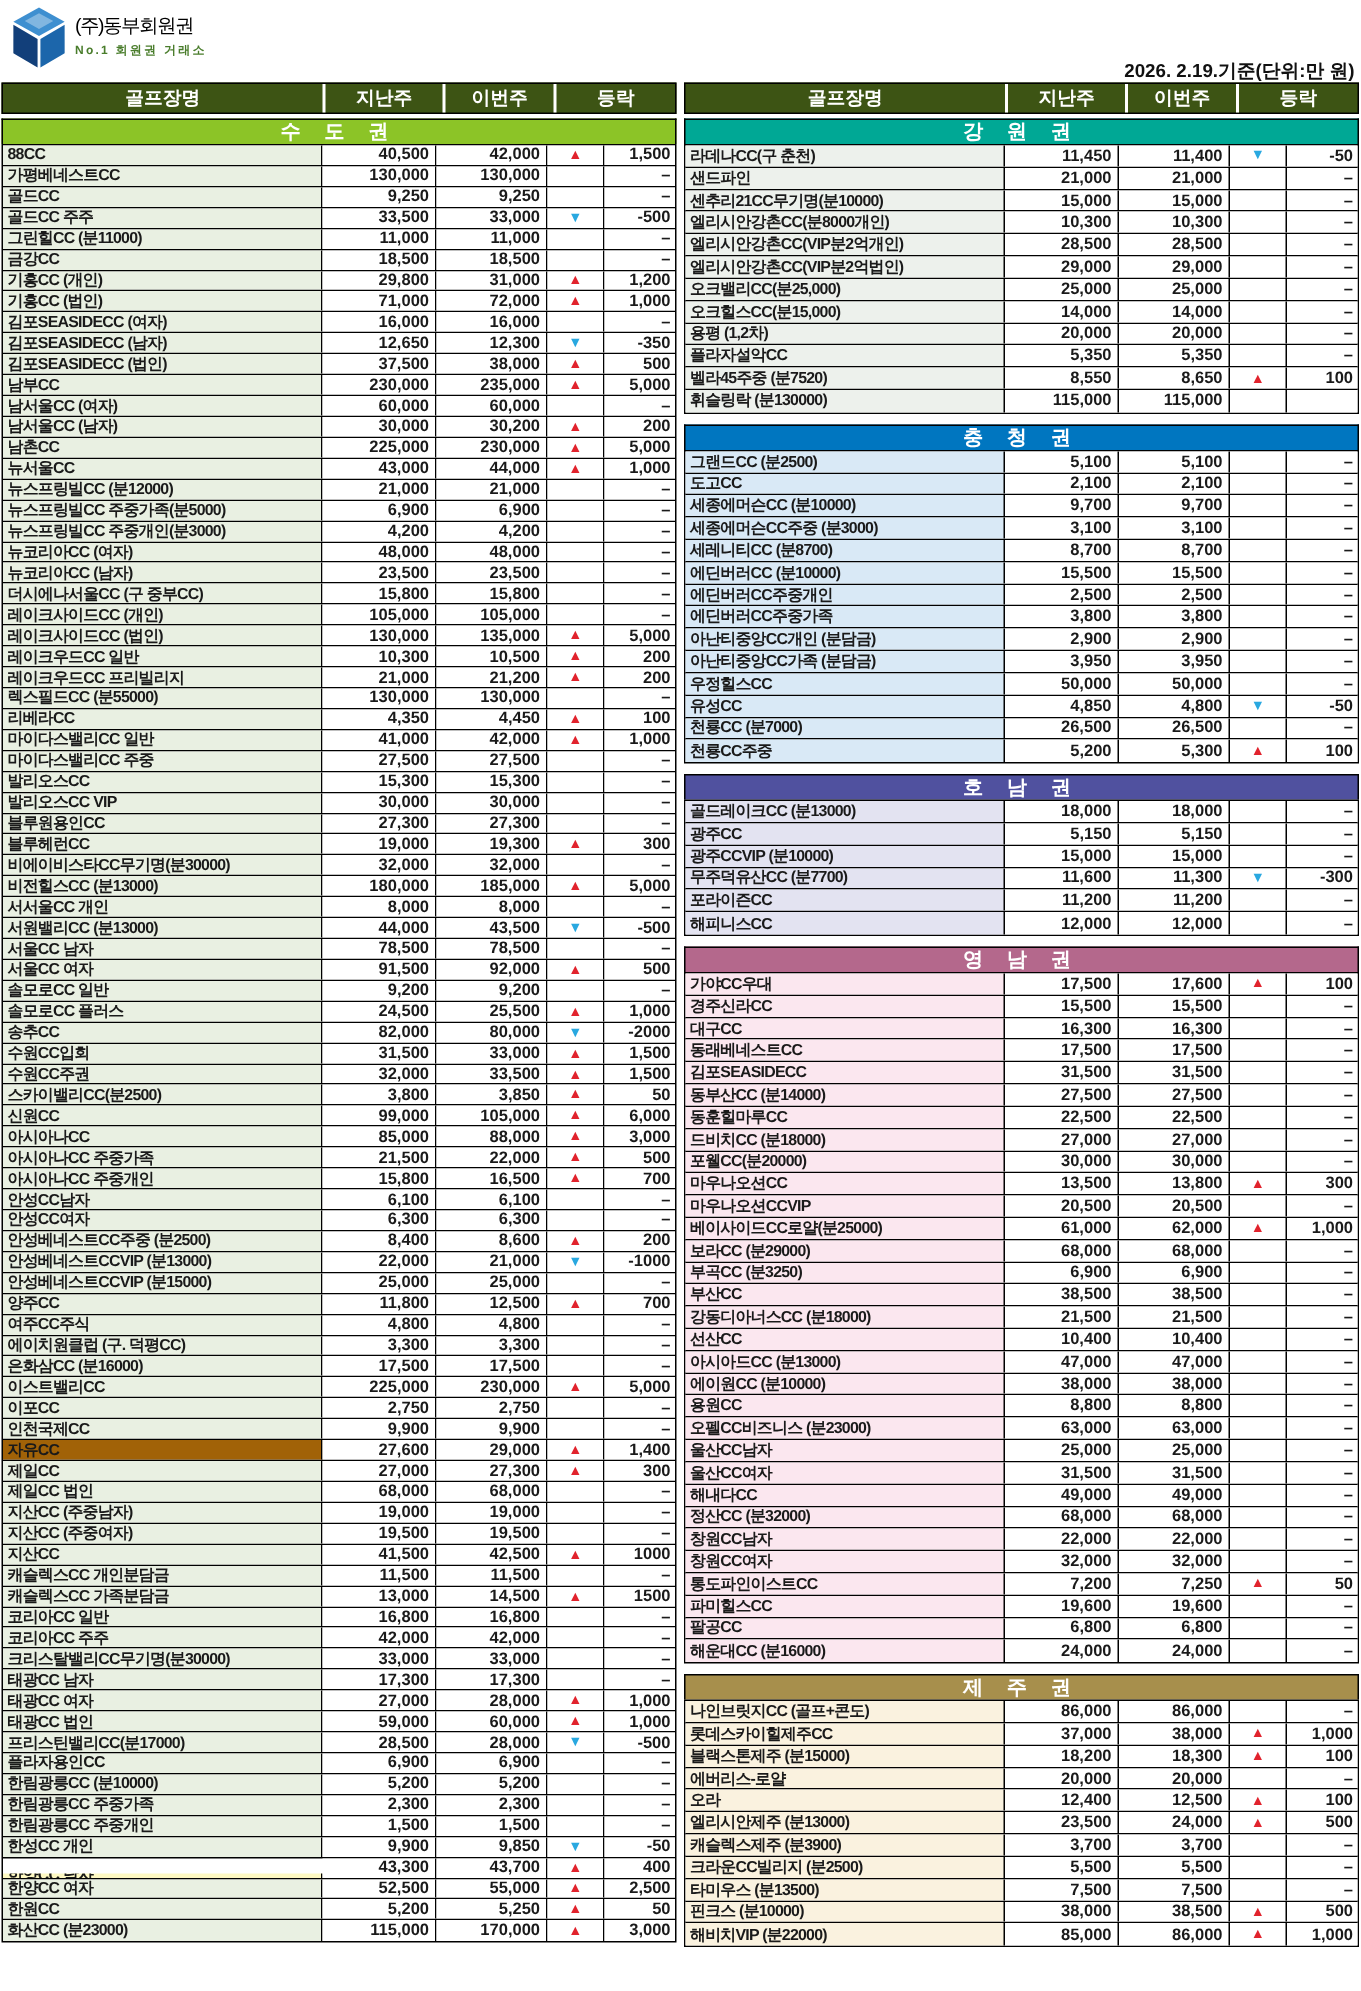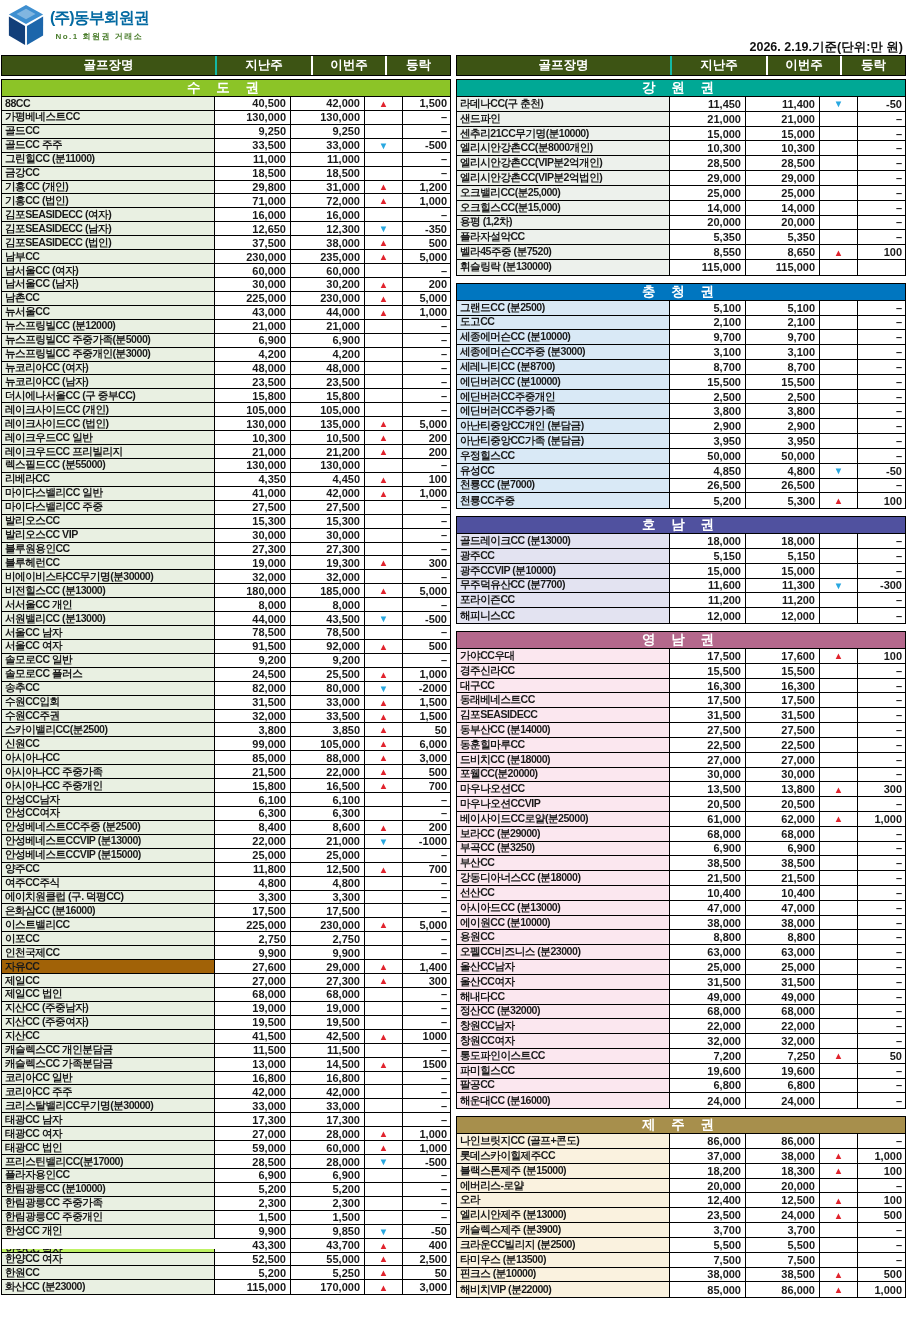--- a/index.html
+++ b/index.html
@@ -4,36 +4,36 @@
 <style>
   * { margin:0; padding:0; box-sizing:border-box; }
   html,body { background:#ffffff; }
   body { width:907px; height:1327px; font-family:"Liberation Sans","DejaVu Sans",sans-serif; overflow:hidden; }
   .page { width:907px; height:1327px; padding:0 1px; position:relative; }
 
   
   .top { height:55px; position:relative; }
   .brand { position:absolute; left:6px; top:4px; display:flex; align-items:flex-start; }
   .brand-txt { margin-left:5px; margin-top:4px; }
-  .brand-name { font-size:16px; font-weight:bold; color:#0369a1; letter-spacing:-1px; }
+  .brand-name { font-size:13px; font-weight:normal; color:#000000; letter-spacing:-1px; }
   .brand-tag { font-size:8px; font-weight:bold; color:#4a7d2c; letter-spacing:1.5px; margin-top:2px; text-align:center; }
   .main-title { position:absolute; left:50%; top:0px; transform:translateX(-50%); font-size:38px; font-weight:900; letter-spacing:-2px; color:#000; white-space:nowrap; }
   .date-note { position:absolute; right:3px; top:39px; font-size:12.5px; font-weight:bold; color:#111; }
 
   
   .cols { display:flex; gap:5px; }
   .col { width:451px; }
   .col-left { --rowh:13.93px; }
   .col-right { --rowh:14.82px; }
 
   
   .thead { display:flex; height:21px; background:#3d5414; border:1px solid #000; color:#fff; font-weight:bold; font-size:12.5px; margin-bottom:3px; }
   .th { display:flex; align-items:center; justify-content:center; }
   .th1 { width:213px; }
-  .th2 { width:96px; border-left:2px solid #14b8a6; }
+  .th2 { width:80px; border-left:2px solid #ffffff; }
   .th3 { width:74px; border-left:2px solid #fff; }
   .th4 { flex:1; border-left:2px solid #fff; }
 
   
   .section-bar { height:17px; line-height:16px; text-align:center; color:#fff; font-weight:bold; font-size:13.5px; letter-spacing:6px; border:1px solid #000; border-bottom:none; }
   .tbl + .section-bar { margin-top:7px; }
 
   
   .tbl { border:1px solid #000; }
   .row { display:flex; height:var(--rowh); }
@@ -647,21 +647,21 @@
             <div class="cell c-chg">–</div>
           </div>
           <div class="row">
             <div class="cell c-name" style="background: rgb(233, 240, 226);">한성CC 개인</div>
             <div class="cell c-last">9,900</div>
             <div class="cell c-this">9,850</div>
             <div class="cell c-arrow" style="color: rgb(41, 168, 224);">▼</div>
             <div class="cell c-chg">-50</div>
           </div>
           <div class="row">
-            <div class="cell c-name" style="background: #bef264; margin-top: 10px;">한양CC 남자</div>
+            <div class="cell c-name" style="background: #fef9c3; margin-top: 10px;">한양CC 남자</div>
             <div class="cell c-last">43,300</div>
             <div class="cell c-this">43,700</div>
             <div class="cell c-arrow" style="color: rgb(225, 35, 45);">▲</div>
             <div class="cell c-chg">400</div>
           </div>
           <div class="row">
             <div class="cell c-name" style="background: rgb(233, 240, 226);">한양CC 여자</div>
             <div class="cell c-last">52,500</div>
             <div class="cell c-this">55,000</div>
             <div class="cell c-arrow" style="color: rgb(225, 35, 45);">▲</div>

